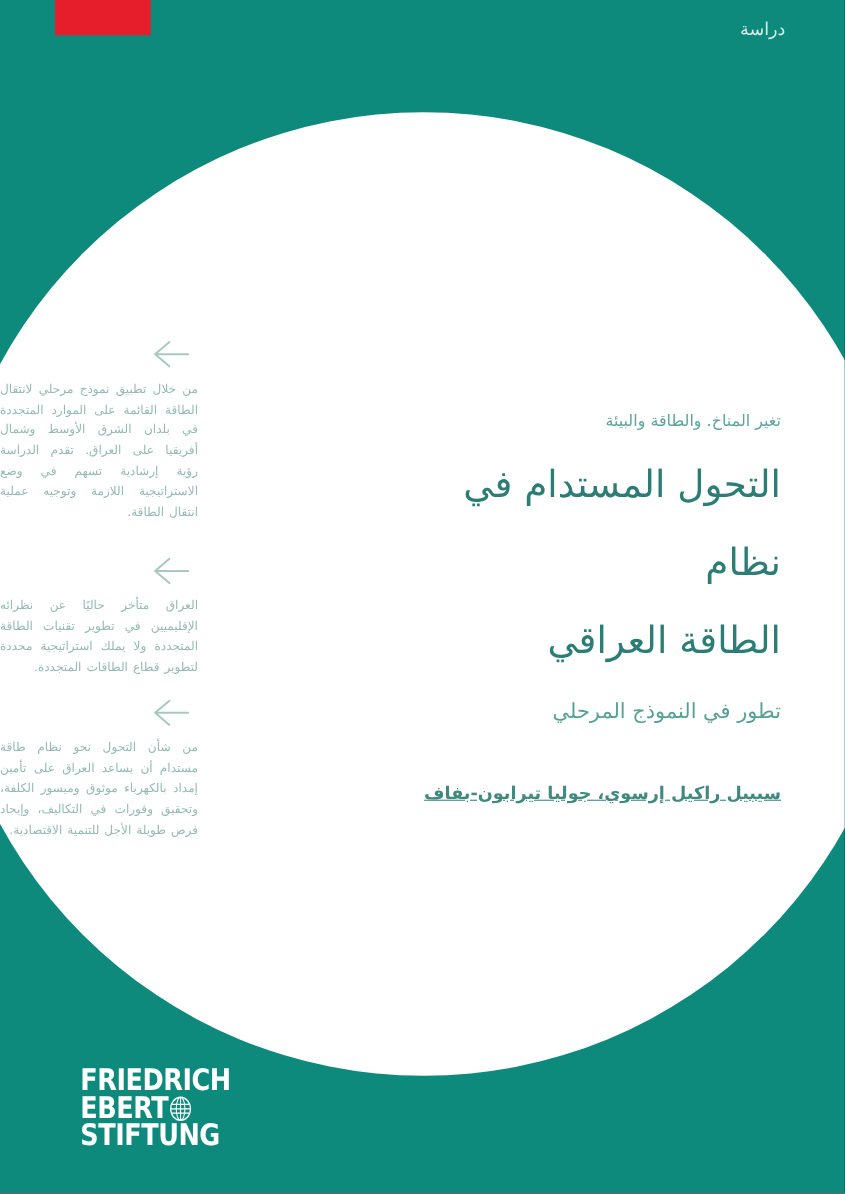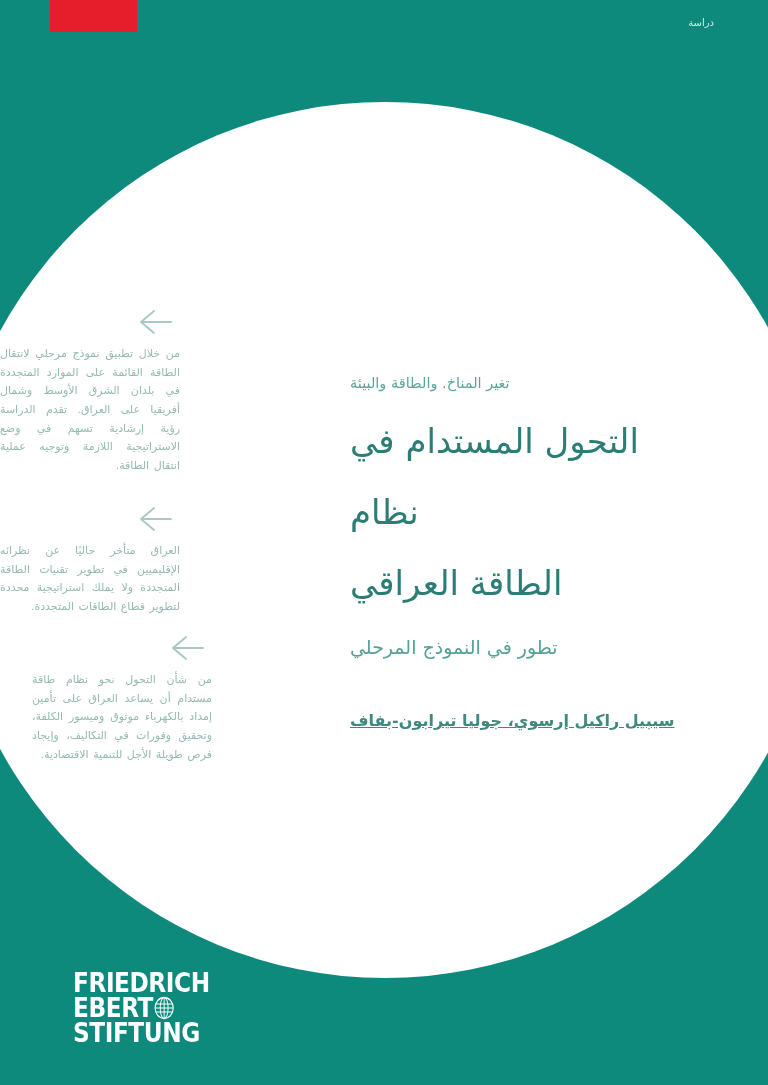--- a/index.html
+++ b/index.html
@@ -18,55 +18,55 @@
     position: absolute;
     left: 50px; top: 0;
     width: 87px; height: 32px;
     background: #e61e2b;
   }
   
   .study-label {
     position: absolute;
     top: 17px; right: 54px;
     direction: rtl;
-    font-size: 10px;
+    font-size: 16px;
     color: #d9ebe7;
     letter-spacing: 0.2px;
   }
   
   .white-circle {
     position: absolute;
     left: -53px; top: 102px;
     width: 876px; height: 876px;
     border-radius: 50%;
     background: #ffffff;
   }
   .abstract-block { position: absolute; left: 0; width: 180px; }
   .abstract-block.b1 { top: 308px; }
   .abstract-block.b2 { top: 505px; }
-  .abstract-block.b3 { top: 634px; margin-left: 32px; }
+  .abstract-block.b3 { top: 634px; }
   .arrow-row { text-align: left; direction: ltr; display: flex; justify-content: flex-end; padding-right: 8px; margin-bottom: 9px; }
   .arrow-row svg { display: block; }
   .abstract-text {
     direction: rtl;
     text-align: justify;
     text-align-last: right;
     font-size: 11px;
     line-height: 1.7;
     color: #95bab3;
     word-spacing: 1px;
   }
   
   .title-block {
     position: absolute;
     top: 372px;
     right: 58px;
     width: 360px;
     direction: rtl;
-    text-align: left;
+    text-align: right;
   }
   .eyebrow {
     font-size: 14.5px;
     color: #5ea49b;
     line-height: 22px;
   }
   .main-title {
     margin-top: 12px;
     font-size: 34px;
     font-weight: normal;

